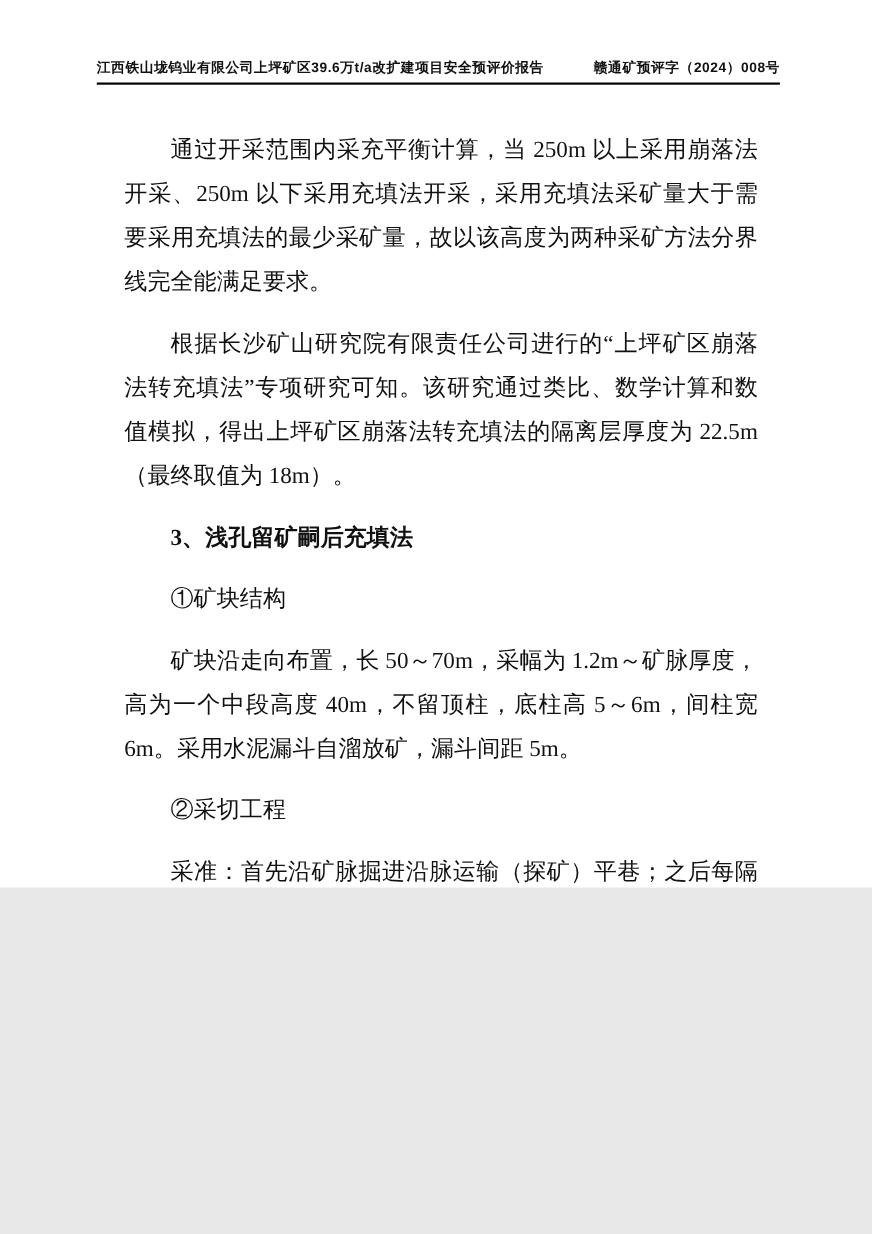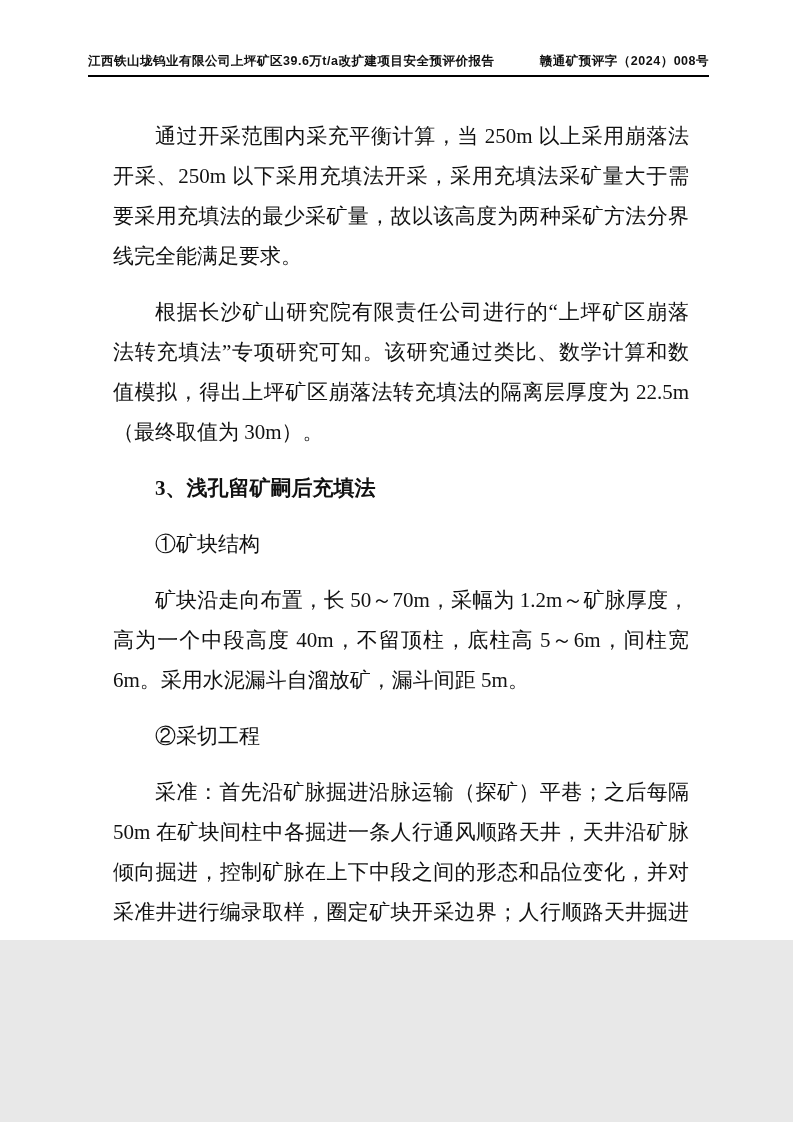--- a/index.html
+++ b/index.html
@@ -1,19 +1,19 @@
 <!DOCTYPE html>
 <html lang="zh"><head>
 <meta charset="utf-8">
 <style>
   html, body { margin: 0; padding: 0; background: #e8e8e8; }
   .page {
     position: relative;
     width: 793px;
-    height: 940px;
+    height: 807px;
     margin: 0 auto;
     background: #ffffff;
     font-family: "Liberation Serif", "DejaVu Serif", serif;
     color: #111;
     overflow: hidden;
   }
   .header {
     position: absolute;
     left: 88px;
     right: 84px;
@@ -67,21 +67,21 @@
 
 <div class="page">
 
   <div class="header">
     <span>江西铁山垅钨业有限公司上坪矿区39.6万t/a改扩建项目安全预评价报告</span>
     <span>赣通矿预评字（2024）008号</span>
   </div>
 
   <div class="content">
     <p>通过开采范围内采充平衡计算，当 250m 以上采用崩落法开采、250m 以下采用充填法开采，采用充填法采矿量大于需要采用充填法的最少采矿量，故以该高度为两种采矿方法分界线完全能满足要求。</p>
-    <p>根据长沙矿山研究院有限责任公司进行的“上坪矿区崩落法转充填法”专项研究可知。该研究通过类比、数学计算和数值模拟，得出上坪矿区崩落法转充填法的隔离层厚度为 22.5m（最终取值为 30m）。</p>
+    <p>根据长沙矿山研究院有限责任公司进行的“上坪矿区崩落法转充填法”专项研究可知。该研究通过类比、数学计算和数值模拟，得出上坪矿区崩落法转充填法的隔离层厚度为 22.5m（最终取值为 18m）。</p>
     <h3>3、浅孔留矿嗣后充填法</h3>
     <p>①矿块结构</p>
     <p>矿块沿走向布置，长 50～70m，采幅为 1.2m～矿脉厚度，高为一个中段高度 40m，不留顶柱，底柱高 5～6m，间柱宽 6m。采用水泥漏斗自溜放矿，漏斗间距 5m。</p>
     <p>②采切工程</p>
     <p>采准：首先沿矿脉掘进沿脉运输（探矿）平巷；之后每隔 50m 在矿块间柱中各掘进一条人行通风顺路天井，天井沿矿脉倾向掘进，控制矿脉在上下中段之间的形态和品位变化，并对采准井进行编录取样，圈定矿块开采边界；人行顺路天井掘进过程中在垂直方向上每隔 4m 往两侧沿脉各</p>
   </div>
 
   <div class="footer-company">上部崩落法覆盖层厚度分析</div>
 
   <div class="footer-page">116</div>

